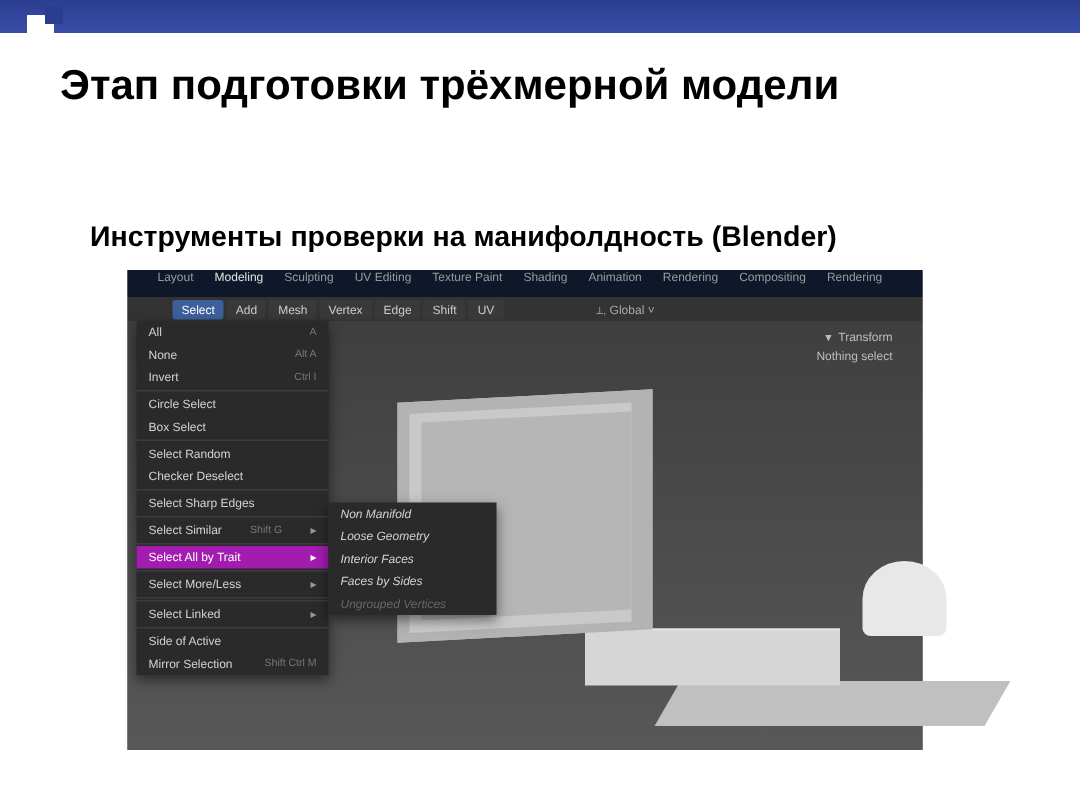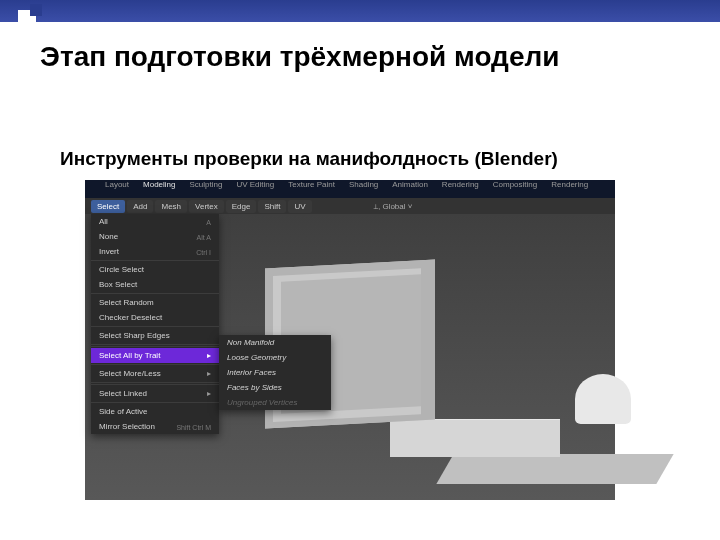--- a/index.html
+++ b/index.html
@@ -10,35 +10,35 @@
   .sq-pair { position: relative; width: 24px; height: 24px; }
   .sq-pair .a { position:absolute; top:6px; left:0; width:18px; height:18px; background:#fff; }
   .sq-pair .b { position:absolute; top:0; left:12px; width:12px; height:12px; background:#2a3d8f; }
   h1.title { position: absolute; top: 40px; left: 40px; right: 39px; font-size: 28px; font-weight: 700; color: #000; line-height: 1.2; }
   h2.subtitle { position: absolute; top: 148px; left: 60px; right: 60px; font-size: 19px; font-weight: 700; color: #000; text-align: left; }
   .shot { position: absolute; top: 180px; left: 85px; width: 530px; height: 320px; background: #3b3b3b; }
   .shot-tabs { height: 18px; background: #0f172a; display: flex; align-items: flex-start; padding-left: 20px; gap: 14px; font-size: 8px; color: #9a9a9a; }
   .shot-tabs span.active { color: #e0e0e0; }
   .shot-bar { height: 16px; background: #333; display: flex; align-items: center; padding-left: 6px; gap: 2px; font-size: 8px; color: #ccc; }
   .shot-bar .seg { padding: 2px 6px; background: #393939; border-radius: 2px; }
-  .shot-bar .seg.sel { background: #3d5f9c; color: #fff; }
+  .shot-bar .seg.sel { background: #3d5f9c; color: #fff; margin-left: 24px; }
   .shot-bar .glob { margin-left: 60px; color: #aaa; }
   .viewport { position: absolute; top: 34px; left: 0; right: 0; bottom: 0; background: linear-gradient(#3f3f3f,#585858); }
   .hud { position: absolute; top: 4px; right: 14px; font-size: 8px; color: #bdbdbd; text-align: right; }
   .hud .label { padding: 2px 6px; }
   .hud .tri::before { content:"▼"; margin-right:3px; font-size:7px; }
   .obj { position: absolute; left: 160px; top: 30px; width: 230px; height: 200px; }
   .cabinet-face { position:absolute; left:20px; top:20px; width:170px; height:160px; background:#c9c9c9; transform:skewY(-3deg); border:8px solid #b3b3b3; border-right-width:14px; border-bottom-width:6px; }
   .cabinet-inner { position:absolute; left:36px; top:34px; width:140px; height:132px; background:#b6b6b6; transform:skewY(-3deg); }
   .base-block { position:absolute; left:145px; top:175px; width:170px; height:38px; background:#d6d6d6; border-top:1px solid #e8e8e8; }
   .base-floor { position:absolute; left:200px; top:210px; width:220px; height:30px; background:#c0c0c0; transform:skewX(-30deg); }
   .dome { position:absolute; left:330px; top:130px; width:56px; height:50px; background:#e8e8e8; border-radius:50% 50% 10% 10%; }
   .menu { position:absolute; top:34px; left:6px; width:128px; background:#2a2a2a; font-size:8px; color:#d2d2d2; box-shadow:0 3px 8px rgba(0,0,0,.5); }
-  .menu .item { padding:3px 8px; display:flex; justify-content:space-between; align-items:flex-end; }
-  .menu .item.hi { background:#6d28d9; color:#fff; }
+  .menu .item { padding:3px 8px; display:flex; justify-content:space-between; align-items:center; }
+  .menu .item.hi { background:#a21caf; color:#fff; }
   .menu .sep { height:1px; background:#3c3c3c; margin:1px 0; }
   .menu .hint { color:#777; font-size:7px; }
   .menu .arrow::after { content:"▸"; font-size:8px; color:#999; }
   .menu .item.hi.arrow::after { color:#fff; }
   .submenu { position:absolute; top:155px; left:134px; width:112px; background:#2a2a2a; font-size:8px; color:#d2d2d2; box-shadow:0 3px 8px rgba(0,0,0,.5); }
   .submenu .item { padding:3px 8px;font-style:italic; }
   .submenu .dis { color:#666; }
 </style>
 </head>
 <body>
@@ -84,20 +84,24 @@
 
     <div class="viewport">
       <div class="obj">
         <div class="base-floor"></div>
         <div class="base-block"></div>
         <div class="dome"></div>
         <div class="cabinet-face"></div>
         <div class="cabinet-inner"></div>
       </div>
 
+      <div class="hud">
+        <div class="label tri">Transform</div>
+        <div class="label">Nothing select</div>
+      </div>
     </div>
 
     <div class="menu" id="select-menu">
         <div class="item">
           <span>All</span>
           <span class="hint">A</span>
         </div>
         <div class="item">
           <span>None</span>
           <span class="hint">Alt A</span>
@@ -118,20 +122,24 @@
           <span>Select Random</span>
         </div>
         <div class="item">
           <span>Checker Deselect</span>
         </div>
         <div class="sep"></div>
         <div class="item">
           <span>Select Sharp Edges</span>
         </div>
         <div class="sep"></div>
+        <div class="item arrow">
+          <span>Select Similar</span>
+          <span class="hint">Shift G</span>
+        </div>
         <div class="sep"></div>
         <div class="item hi arrow">
           <span>Select All by Trait</span>
         </div>
         <div class="sep"></div>
         <div class="item arrow">
           <span>Select More/Less</span>
         </div>
         <div class="sep"></div>
         <div class="sep"></div>

